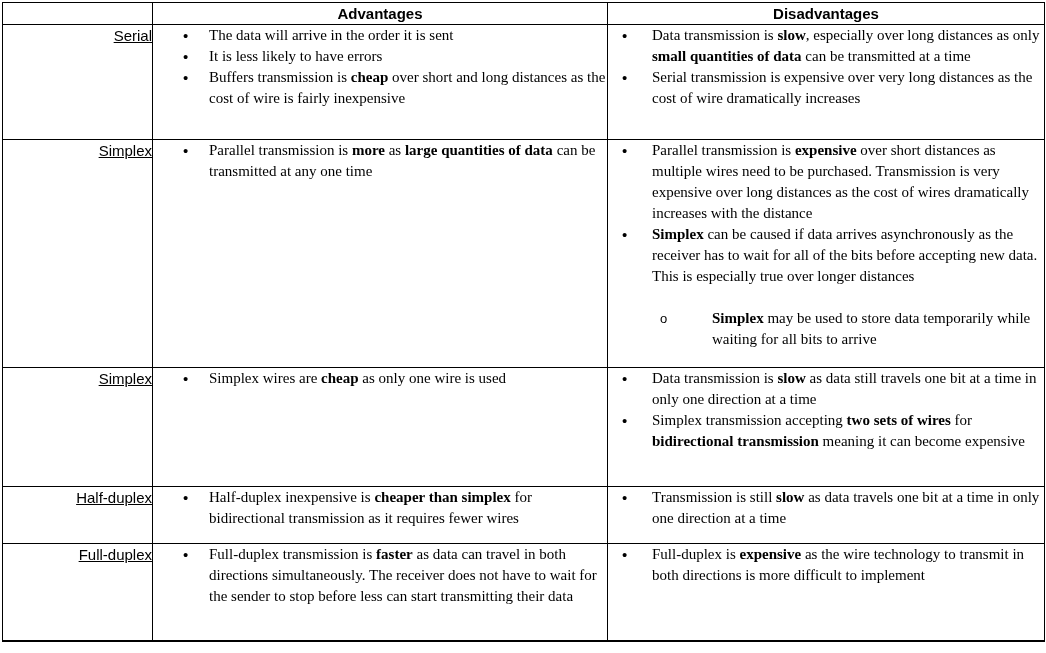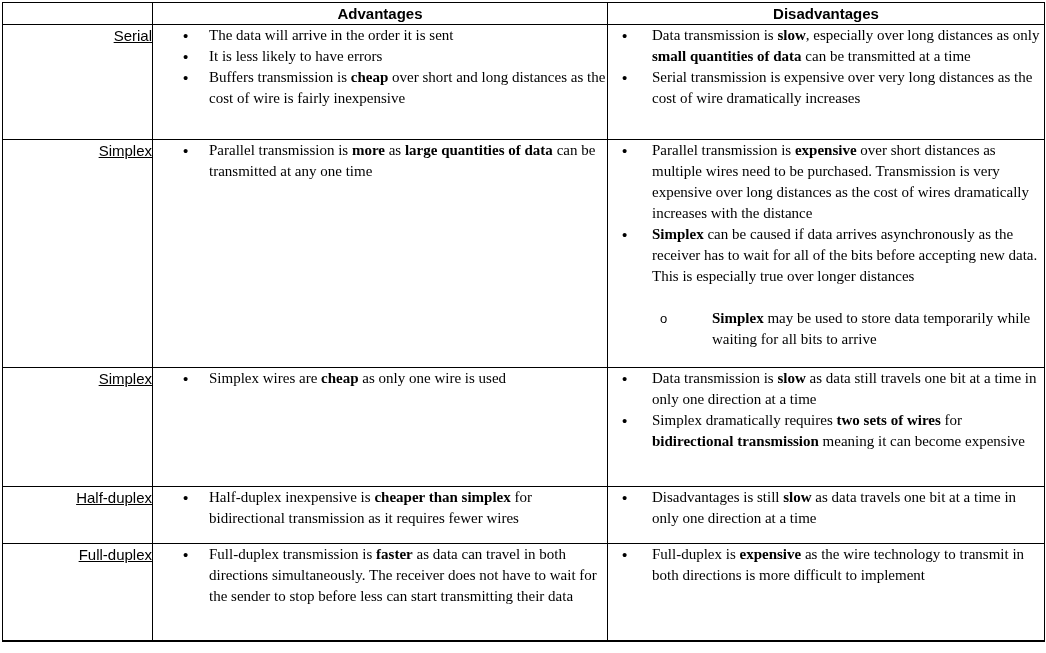--- a/index.html
+++ b/index.html
@@ -146,36 +146,36 @@
               <span class="content"><span>Simplex wires are </span><b>cheap</b><span> as only one wire is used</span></span>
             </div>
           </td>
           <td class="list-cell dis">
             <div class="bullet lvl1">
               <span class="marker">•</span>
               <span class="content"><span>Data transmission is </span><b>slow</b><span> as data still travels one bit at a time in only one direction at a time</span></span>
             </div>
             <div class="bullet lvl1">
               <span class="marker">•</span>
-              <span class="content"><span>Simplex dramatically requires </span><b>two sets of wires</b><span> for </span><b>bidirectional transmission</b><span> meaning it can become expensive</span></span>
+              <span class="content"><span>Simplex transmission accepting </span><b>two sets of wires</b><span> for </span><b>bidirectional transmission</b><span> meaning it can become expensive</span></span>
             </div>
           </td>
         </tr>
         <tr>
           <td class="label-cell">Half-duplex</td>
           <td class="list-cell adv">
             <div class="bullet lvl1">
               <span class="marker">•</span>
               <span class="content"><span>Half-duplex inexpensive is </span><b>cheaper than simplex</b><span> for bidirectional transmission as it requires fewer wires</span></span>
             </div>
           </td>
           <td class="list-cell dis">
             <div class="bullet lvl1">
               <span class="marker">•</span>
-              <span class="content"><span>Disadvantages is still </span><b>slow</b><span> as data travels one bit at a time in only one direction at a time</span></span>
+              <span class="content"><span>Transmission is still </span><b>slow</b><span> as data travels one bit at a time in only one direction at a time</span></span>
             </div>
           </td>
         </tr>
         <tr>
           <td class="label-cell">Full-duplex</td>
           <td class="list-cell adv">
             <div class="bullet lvl1">
               <span class="marker">•</span>
               <span class="content"><span>Full-duplex transmission is </span><b>faster</b><span> as data can travel in both directions simultaneously. The receiver does not have to wait for the sender to stop before less can start transmitting their data</span></span>
             </div>

